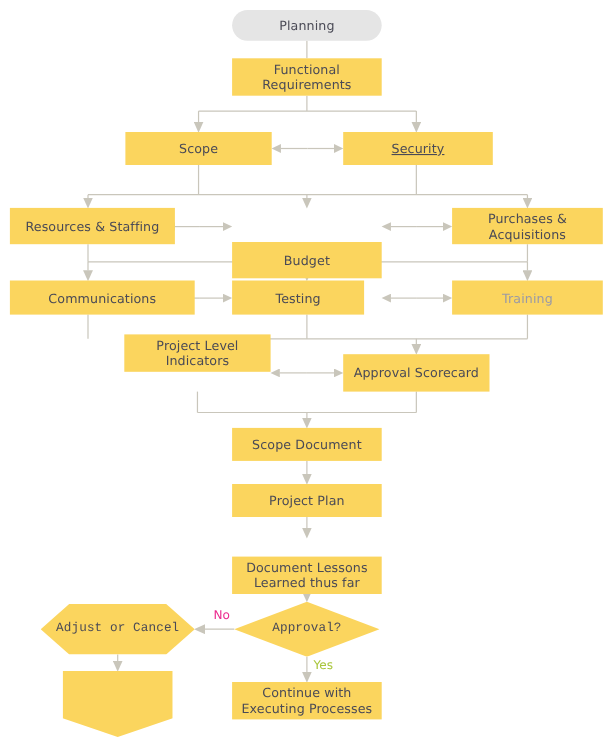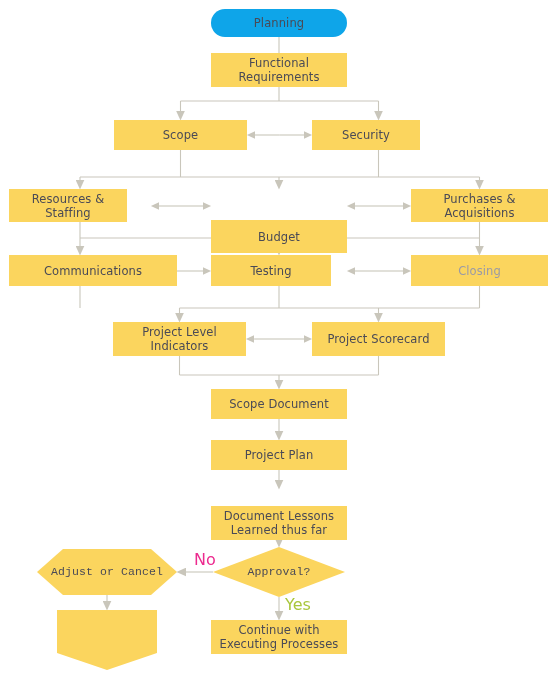--- a/index.html
+++ b/index.html
@@ -28,21 +28,21 @@
     position: absolute;
     box-sizing: border-box;
     display: flex;
     align-items: center;
     justify-content: center;
     text-align: center;
     color: #4a4a56;
     font-size: 11.5px;
     line-height: 14px;
     letter-spacing: 0.1px;
-    background: #0ea5e9;
+    background: #e5e5e5;
   }
   .node.rect {
     background: #fbd55e;
   }
   .node.pill {
     border-radius: 999px;
   }
   .node.shaped {
     background: transparent;
     font-family: Liberation Mono, monospace;
@@ -56,21 +56,21 @@
     position: relative;
     z-index: 2;
     padding: 0 6px;
     white-space: pre-line;
   }
   .node.muted .node-label {
     color: #9a9aa6;
   }
   .edge-label {
     position: absolute;
-    font-size: 16px;
+    font-size: 11px;
     line-height: 13px;
     font-weight: 500;
     white-space: nowrap;
   }
 </style>
 </head>
 <body>
 
 <div id="flowchart-canvas">
 
@@ -137,48 +137,48 @@
       <div class="node pill" style="left: 211px; top: 9px; width: 136px; height: 28px;">
         <span class="node-label">Planning</span>
       </div>
       <div class="node rect" style="left: 211px; top: 53px; width: 136px; height: 34px;">
         <span class="node-label">Functional
 Requirements</span>
       </div>
       <div class="node rect" style="left: 114px; top: 120px; width: 133px; height: 30px;">
         <span class="node-label">Scope</span>
       </div>
-      <div class="node rect" style="left: 312px; top: 120px; width: 108px; height: 30px;">
+      <div class="node rect" style="left: 312px; top: 120px; width: 136px; height: 30px; text-decoration: underline;">
         <span class="node-label">Security</span>
       </div>
-      <div class="node rect" style="left: 9px; top: 189px; width: 118px; height: 33px;">
+      <div class="node rect" style="left: 9px; top: 189px; width: 150px; height: 33px;">
         <span class="node-label">Resources &amp; Staffing</span>
       </div>
       <div class="node rect" style="left: 211px; top: 189px; width: 136px; height: 33px; margin-top: 31px;">
         <span class="node-label">Budget</span>
       </div>
       <div class="node rect" style="left: 411px; top: 189px; width: 137px; height: 33px;">
         <span class="node-label">Purchases &amp;
 Acquisitions</span>
       </div>
       <div class="node rect" style="left: 9px; top: 255px; width: 168px; height: 31px;">
         <span class="node-label">Communications</span>
       </div>
       <div class="node rect" style="left: 211px; top: 255px; width: 120px; height: 31px;">
         <span class="node-label">Testing</span>
       </div>
       <div class="node rect muted" style="left: 411px; top: 255px; width: 137px; height: 31px;">
-        <span class="node-label">Closing</span>
-      </div>
-      <div class="node rect" style="left: 113px; top: 322px; width: 133px; height: 34px;">
+        <span class="node-label">Training</span>
+      </div>
+      <div class="node rect" style="left: 113px; top: 304px; width: 133px; height: 34px;">
         <span class="node-label">Project Level
 Indicators</span>
       </div>
       <div class="node rect" style="left: 312px; top: 322px; width: 133px; height: 34px;">
-        <span class="node-label">Project Scorecard</span>
+        <span class="node-label">Approval Scorecard</span>
       </div>
       <div class="node rect" style="left: 211px; top: 389px; width: 136px; height: 30px; text-align: right;">
         <span class="node-label">Scope Document</span>
       </div>
       <div class="node rect" style="left: 211px; top: 440px; width: 136px; height: 30px;">
         <span class="node-label">Project Plan</span>
       </div>
       <div class="node rect" style="left: 211px; top: 506px; width: 136px; height: 34px;">
         <span class="node-label">Document Lessons
 Learned thus far</span>

